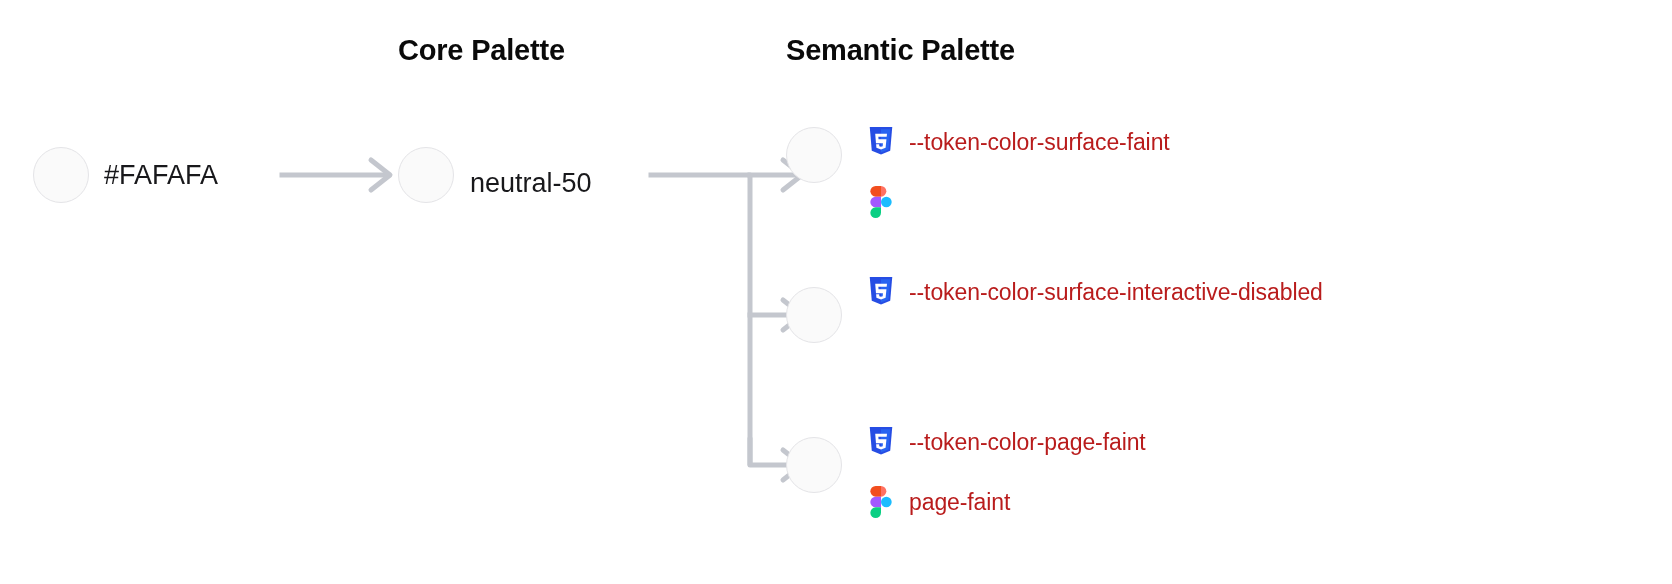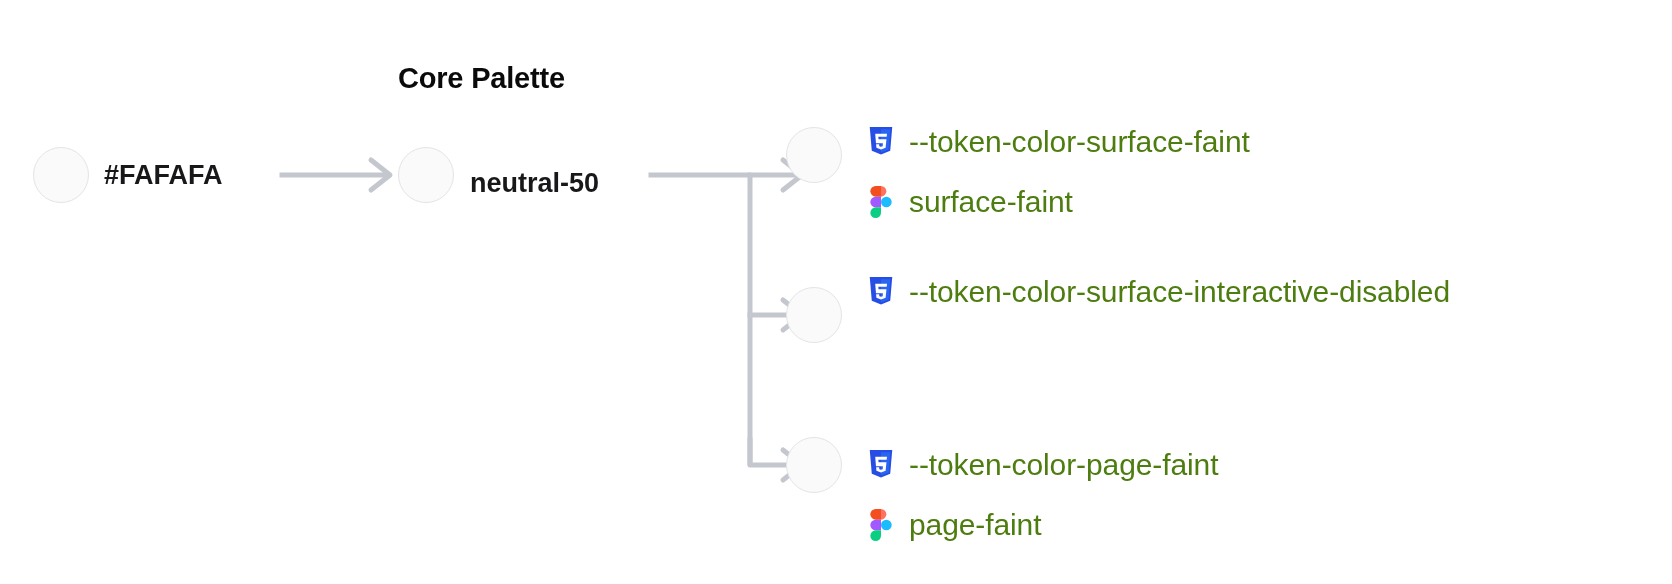--- a/index.html
+++ b/index.html
@@ -24,21 +24,21 @@
   .col-head {
     position: absolute;
     font-size: 29px;
     font-weight: 700;
     color: #0a0a0a;
     letter-spacing: -0.2px;
     white-space: nowrap;
     line-height: 1;
   }
   #head-hex      { left: 33px;  top: 36px; }
-  #head-core     { left: 398px; top: 36px; margin-top: 28px; }
+  #head-core     { left: 398px; top: 36px; }
   #head-semantic { left: 786px; top: 36px; }
 
   
   .swatch {
     position: absolute;
     width: 56px;
     height: 56px;
     border-radius: 50%;
     border: 1px solid #e4e4e7;
     background: #fafafa;
@@ -46,21 +46,21 @@
   #swatch-hex  { left: 33px;  top: 147px; }
   #swatch-core { left: 398px; top: 147px; }
   #swatch-sem-0 { left: 786px; top: 127px; }
   #swatch-sem-1 { left: 786px; top: 287px; }
   #swatch-sem-2 { left: 786px; top: 437px; }
 
   
   .value-label {
     position: absolute;
     font-size: 27px;
-    font-weight: 700;
+    font-weight: 400;
     color: #18181b;
     white-space: nowrap;
     line-height: 1;
   }
   #label-hex  { left: 104px; top: 162px; }
   #label-core { left: 470px; top: 162px; margin-top: 8px; }
 
   
   #connectors {
     position: absolute;
@@ -71,57 +71,58 @@
     pointer-events: none;
   }
 
   
   .token-group {
     position: absolute;
     left: 866px;
   }
   #group-0 { top: 112px; }
   #group-1 { top: 262px; }
-  #group-2 { top: 435px; }
+  #group-2 { top: 412px; }
 
   .token-row {
     display: flex;
     align-items: center;
     height: 60px;
     white-space: nowrap;
   }
 
   .token-icon {
     width: 30px;
     height: 34px;
     flex: 0 0 30px;
     display: flex;
     align-items: center;
     justify-content: center;
     margin-right: 13px;
   }
   .token-icon svg { display: block; }
 
   .token-text {
-    font-size: 30px;
+    font-size: 23px;
     font-weight: 400;
-    color: #4d7c0f;
+    color: #b91c1c;
     line-height: 1;
     letter-spacing: -0.1px;
     text-align: center;
   }
 </style>
 </head>
 <body>
 
 <div id="canvas">
 
 
   <div id="head-core" class="col-head">Core Palette</div>
 
+  <div id="head-semantic" class="col-head">Semantic Palette</div>
 
   <svg id="connectors" viewBox="0 0 1672 584" width="1672" height="584" fill="none" xmlns="http://www.w3.org/2000/svg">
     <g stroke="#C4C7CE" stroke-width="5" stroke-linecap="square" stroke-linejoin="round" fill="none">
 
       <line x1="282" y1="175" x2="388" y2="175"></line>
       <polyline points="371,160 390,175 371,190" fill="none" stroke-linecap="round"></polyline>
 
       <path d="M 651 175 L 750 175 L 750 463"></path>
 
       <line x1="750" y1="175" x2="800" y2="175"></line>
@@ -159,21 +160,20 @@
     <div class="token-row">
       <span class="token-icon">
         <svg width="22" height="32" viewBox="0 0 24 36" xmlns="http://www.w3.org/2000/svg">
           <path d="M6 0 h6 v12 H6 a6 6 0 0 1 0 -12 z" fill="#F24E1E"></path>
           <path d="M12 0 h0 a6 6 0 0 1 0 12 h-0 z" fill="#FF7262"></path>
           <path d="M6 12 h6 v12 H6 a6 6 0 0 1 0 -12 z" fill="#A259FF"></path>
           <circle cx="18" cy="18" r="6" fill="#1ABCFE"></circle>
           <path d="M6 24 h6 v6 a6 6 0 1 1 -6 -6 z" fill="#0ACF83"></path>
         </svg>
       </span>
-      <span class="token-text">surface-faint</span>
     </div>
   </div>
 
   <div id="group-1" class="token-group">
     <div class="token-row">
       <span class="token-icon">
         <svg width="26" height="30" viewBox="0 0 24 28" xmlns="http://www.w3.org/2000/svg">
           <path d="M1.5 0 L22.5 0 L20.6 22.2 L12 25.6 L3.4 22.2 Z" fill="#264DE4"></path>
           <path d="M12 2.2 L20.7 2.2 L19.1 21.1 L12 23.9 Z" fill="#2965F1"></path>
           <path d="M6.4 6.2 L17.6 6.2 L17.3 9 L9.5 9 L9.7 11.5 L17.1 11.5 L16.3 19.4 L12 20.9 L7.7 19.4 L7.45 16.2 L10.3 16.2 L10.42 17.85 L12 18.35 L13.6 17.85 L13.8 15.1 L7.3 15.1 L6.6 6.2 Z" fill="#FFFFFF"></path>

